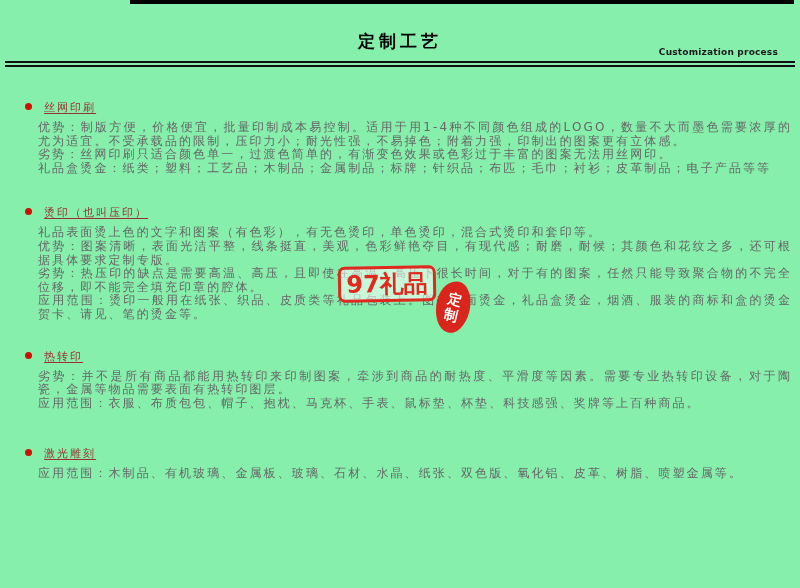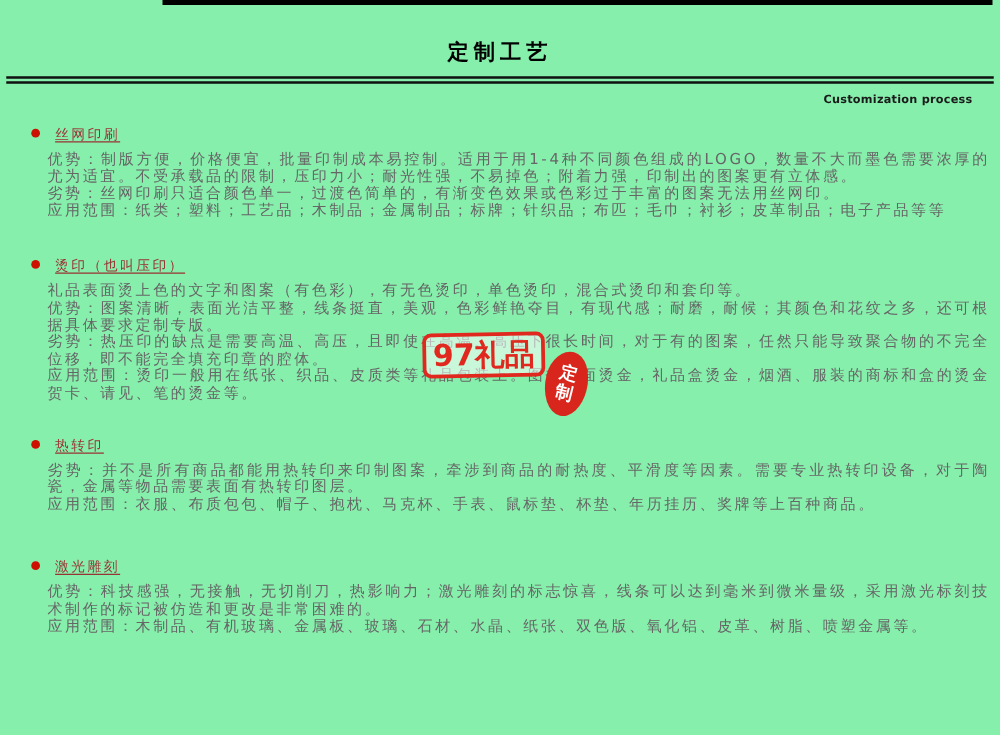--- a/index.html
+++ b/index.html
@@ -17,21 +17,20 @@
   .page-title{
     position:absolute;top:30px;left:0;right:0;
     text-align:center;
     font-size:17px;font-weight:bold;color:#000;
     letter-spacing:4px;
   }
   .page-subtitle{
     position:absolute;top:47px;right:22px;
     font-size:9px;font-weight:600;color:#1a1a1a;
     letter-spacing:0.2px;
-    margin-top:28px;
   }
   .double-rule{position:absolute;top:61px;left:5px;right:5px;height:7px;}
   .double-rule .line{height:2px;background:#101010;}
   .double-rule .gap{height:2px;}
   
   .content{position:absolute;top:96px;left:38px;right:8px;}
   .section{margin:0;}
   .section.s2{margin-top:26px;}
   .section.s3{margin-top:23px;}
   .section.s4{margin-top:32px;}
@@ -93,49 +92,48 @@
 
   <div class="content">
 
     <div class="section s1">
       <div class="section-head">
         <span class="bullet"></span>
         <span class="head-text">丝网印刷</span>
       </div>
       <p class="para">优势：制版方便，价格便宜，批量印制成本易控制。适用于用1-4种不同颜色组成的LOGO，数量不大而墨色需要浓厚的尤为适宜。不受承载品的限制，压印力小；耐光性强，不易掉色；附着力强，印制出的图案更有立体感。</p>
       <p class="para">劣势：丝网印刷只适合颜色单一，过渡色简单的，有渐变色效果或色彩过于丰富的图案无法用丝网印。</p>
-      <p class="para">应用范围：纸类；塑料；工艺品；木制品；金属制品；标牌；针织品；布匹；毛巾；衬衫；皮革制品；电子产品等等</p>
+      <p class="para">礼品盒烫金：纸类；塑料；工艺品；木制品；金属制品；标牌；针织品；布匹；毛巾；衬衫；皮革制品；电子产品等等</p>
     </div>
 
     <div class="section s2">
       <div class="section-head">
         <span class="bullet"></span>
         <span class="head-text">烫印（也叫压印）</span>
       </div>
       <p class="para">礼品表面烫上色的文字和图案（有色彩），有无色烫印，单色烫印，混合式烫印和套印等。</p>
       <p class="para">优势：图案清晰，表面光洁平整，线条挺直，美观，色彩鲜艳夺目，有现代感；耐磨，耐候；其颜色和花纹之多，还可根据具体要求定制专版。</p>
       <p class="para">劣势：热压印的缺点是需要高温、高压，且即使在高温、高压下很长时间，对于有的图案，任然只能导致聚合物的不完全位移，即不能完全填充印章的腔体。</p>
       <p class="para">应用范围：烫印一般用在纸张、织品、皮质类等礼品包装上。图书封面烫金，礼品盒烫金，烟酒、服装的商标和盒的烫金贺卡、请见、笔的烫金等。</p>
     </div>
 
     <div class="section s3">
       <div class="section-head">
         <span class="bullet"></span>
         <span class="head-text">热转印</span>
       </div>
       <p class="para">劣势：并不是所有商品都能用热转印来印制图案，牵涉到商品的耐热度、平滑度等因素。需要专业热转印设备，对于陶瓷，金属等物品需要表面有热转印图层。</p>
-      <p class="para">应用范围：衣服、布质包包、帽子、抱枕、马克杯、手表、鼠标垫、杯垫、年历挂历、奖牌等上百种商品。</p>
+      <p class="para">应用范围：衣服、布质包包、帽子、抱枕、马克杯、手表、鼠标垫、杯垫、科技感强、奖牌等上百种商品。</p>
     </div>
 
     <div class="section s4">
       <div class="section-head">
         <span class="bullet"></span>
         <span class="head-text">激光雕刻</span>
       </div>
-      <p class="para">优势：科技感强，无接触，无切削刀，热影响力；激光雕刻的标志惊喜，线条可以达到毫米到微米量级，采用激光标刻技术制作的标记被仿造和更改是非常困难的。</p>
       <p class="para">应用范围：木制品、有机玻璃、金属板、玻璃、石材、水晶、纸张、双色版、氧化铝、皮革、树脂、喷塑金属等。</p>
     </div>
 
   </div>
 
   <div class="wm-badge">97礼品</div>
   <div class="wm-seal">
     <span>定</span>
     <span>制</span>
   </div>

